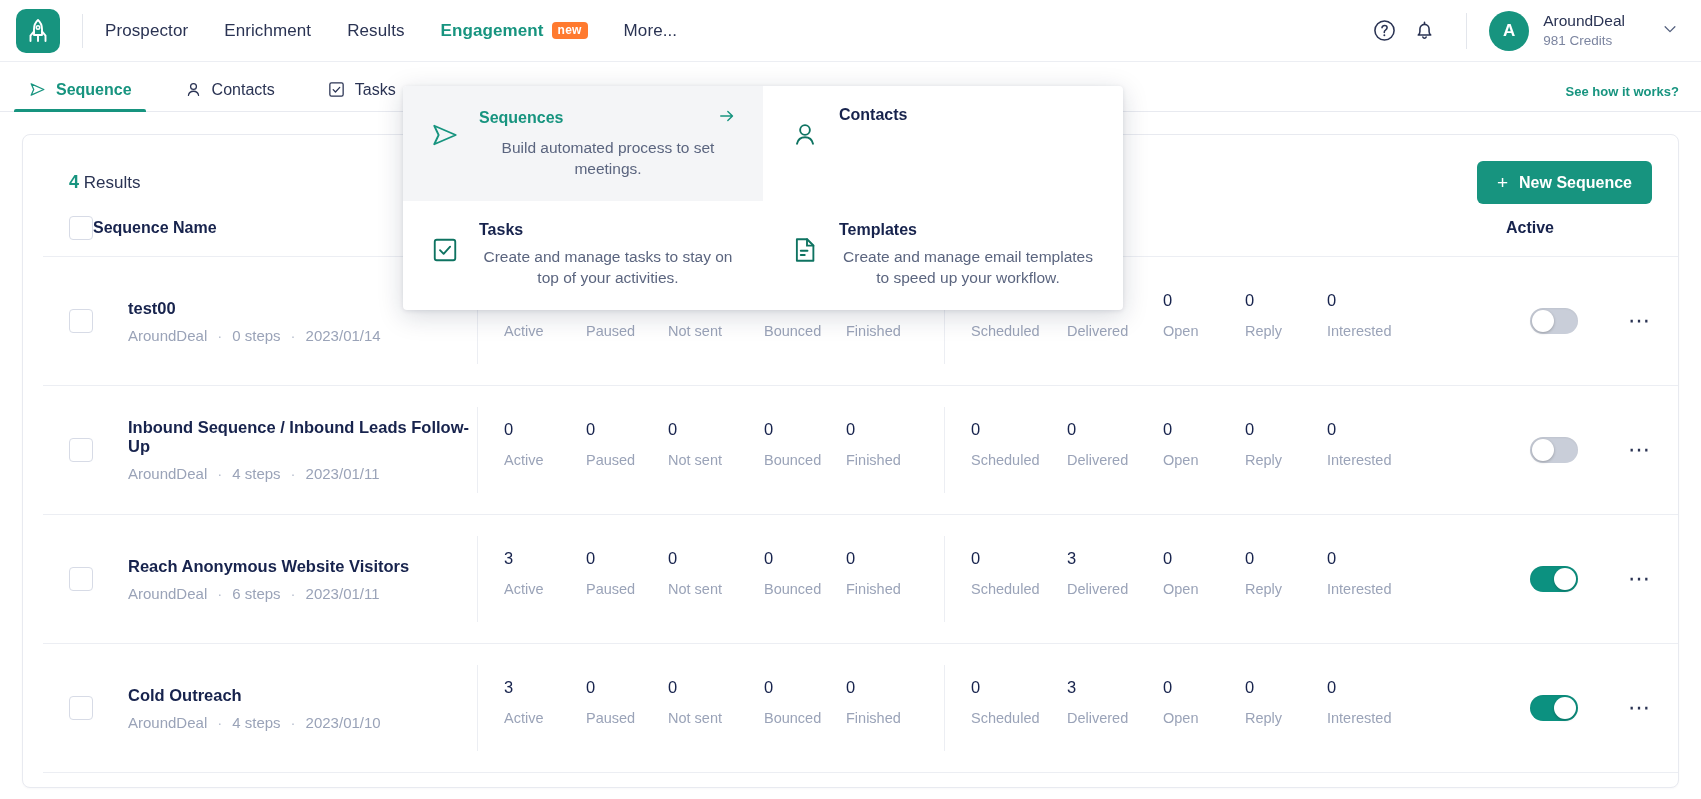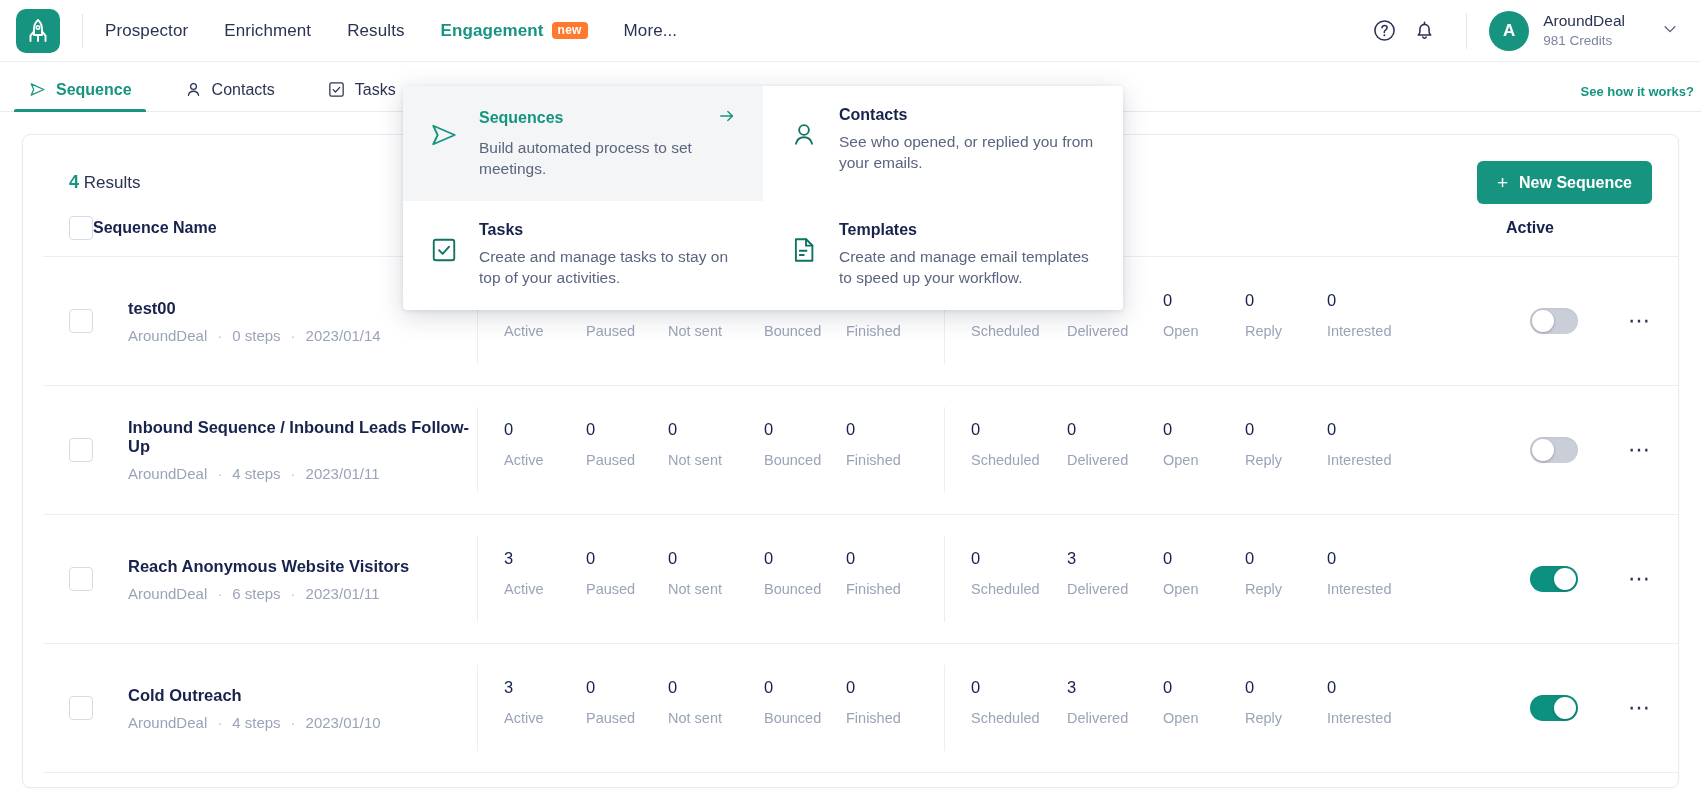--- a/index.html
+++ b/index.html
@@ -66,21 +66,21 @@
   }
   .acct-name { font-size:15.5px; color:#2a3353; line-height:1.25; }
   .acct-credits { font-size:13.5px; color:#7c85a0; line-height:1.35; margin-top:2px; }
   .caret { margin-left:22px; color:#54607e; }
 
   
   .subnav {
     position: relative;
     height: 50px;
     display:flex; align-items:flex-end;
-    padding: 0 7px 0 14px;
+    padding: 0 22px 0 14px;
     background:#fff;
     border-bottom: 1px solid #e8eaf0;
     z-index: 4;
   }
   .subtab {
     display:flex; align-items:center; gap:9px;
     font-size:16px; color:#2a3353;
     padding: 0 14px 12px;
     margin-right: 24px;
     cursor:pointer;
@@ -101,20 +101,21 @@
     position:absolute;
     left: 403px; top: 86px;
     width: 720px;
     background:#fff;
     border-radius: 4px;
     box-shadow: 0 6px 26px rgba(20,30,60,.17), 0 1px 4px rgba(20,30,60,.10);
     display:grid;
     grid-template-columns: 1fr 1fr;
     z-index: 40;
     overflow: hidden;
+    text-align: center;
   }
   .megamenu:before {
     content:"";
     position:absolute; top:-9px; left:17px;
     width:0;height:0;
     border-left:10px solid transparent;
     border-right:10px solid transparent;
     border-bottom:10px solid #f4f5f7;
     filter: drop-shadow(0 -2px 2px rgba(20,30,60,.06));
   }
@@ -334,21 +335,20 @@
       <span class="mm-icon">
         <svg width="30" height="30" viewBox="0 0 24 24" fill="none">
           <circle cx="12" cy="8" r="3.9" stroke="#0e7361" stroke-width="1.5"></circle>
           <path d="M5.6 19c.7-3.2 3.3-5.2 6.4-5.2s5.7 2 6.4 5.2" stroke="#0e7361" stroke-width="1.5" stroke-linecap="round"></path>
         </svg>
       </span>
       <div class="mm-body">
         <div class="mm-title-row">
           <span class="mm-title">Contacts</span>
         </div>
-        <div class="mm-desc">See who opened, or replied you from your emails.</div>
       </div>
     </div>
 
     <div class="mm-cell">
       <span class="mm-icon">
         <svg width="30" height="30" viewBox="0 0 24 24" fill="none">
           <rect x="3.8" y="3.8" width="16.4" height="16.4" rx="1.6" stroke="#0e7361" stroke-width="1.5"></rect>
           <path d="M8 12.1l2.9 3 5.2-5.8" stroke="#0e7361" stroke-width="1.5" stroke-linecap="round" stroke-linejoin="round"></path>
         </svg>
       </span>

